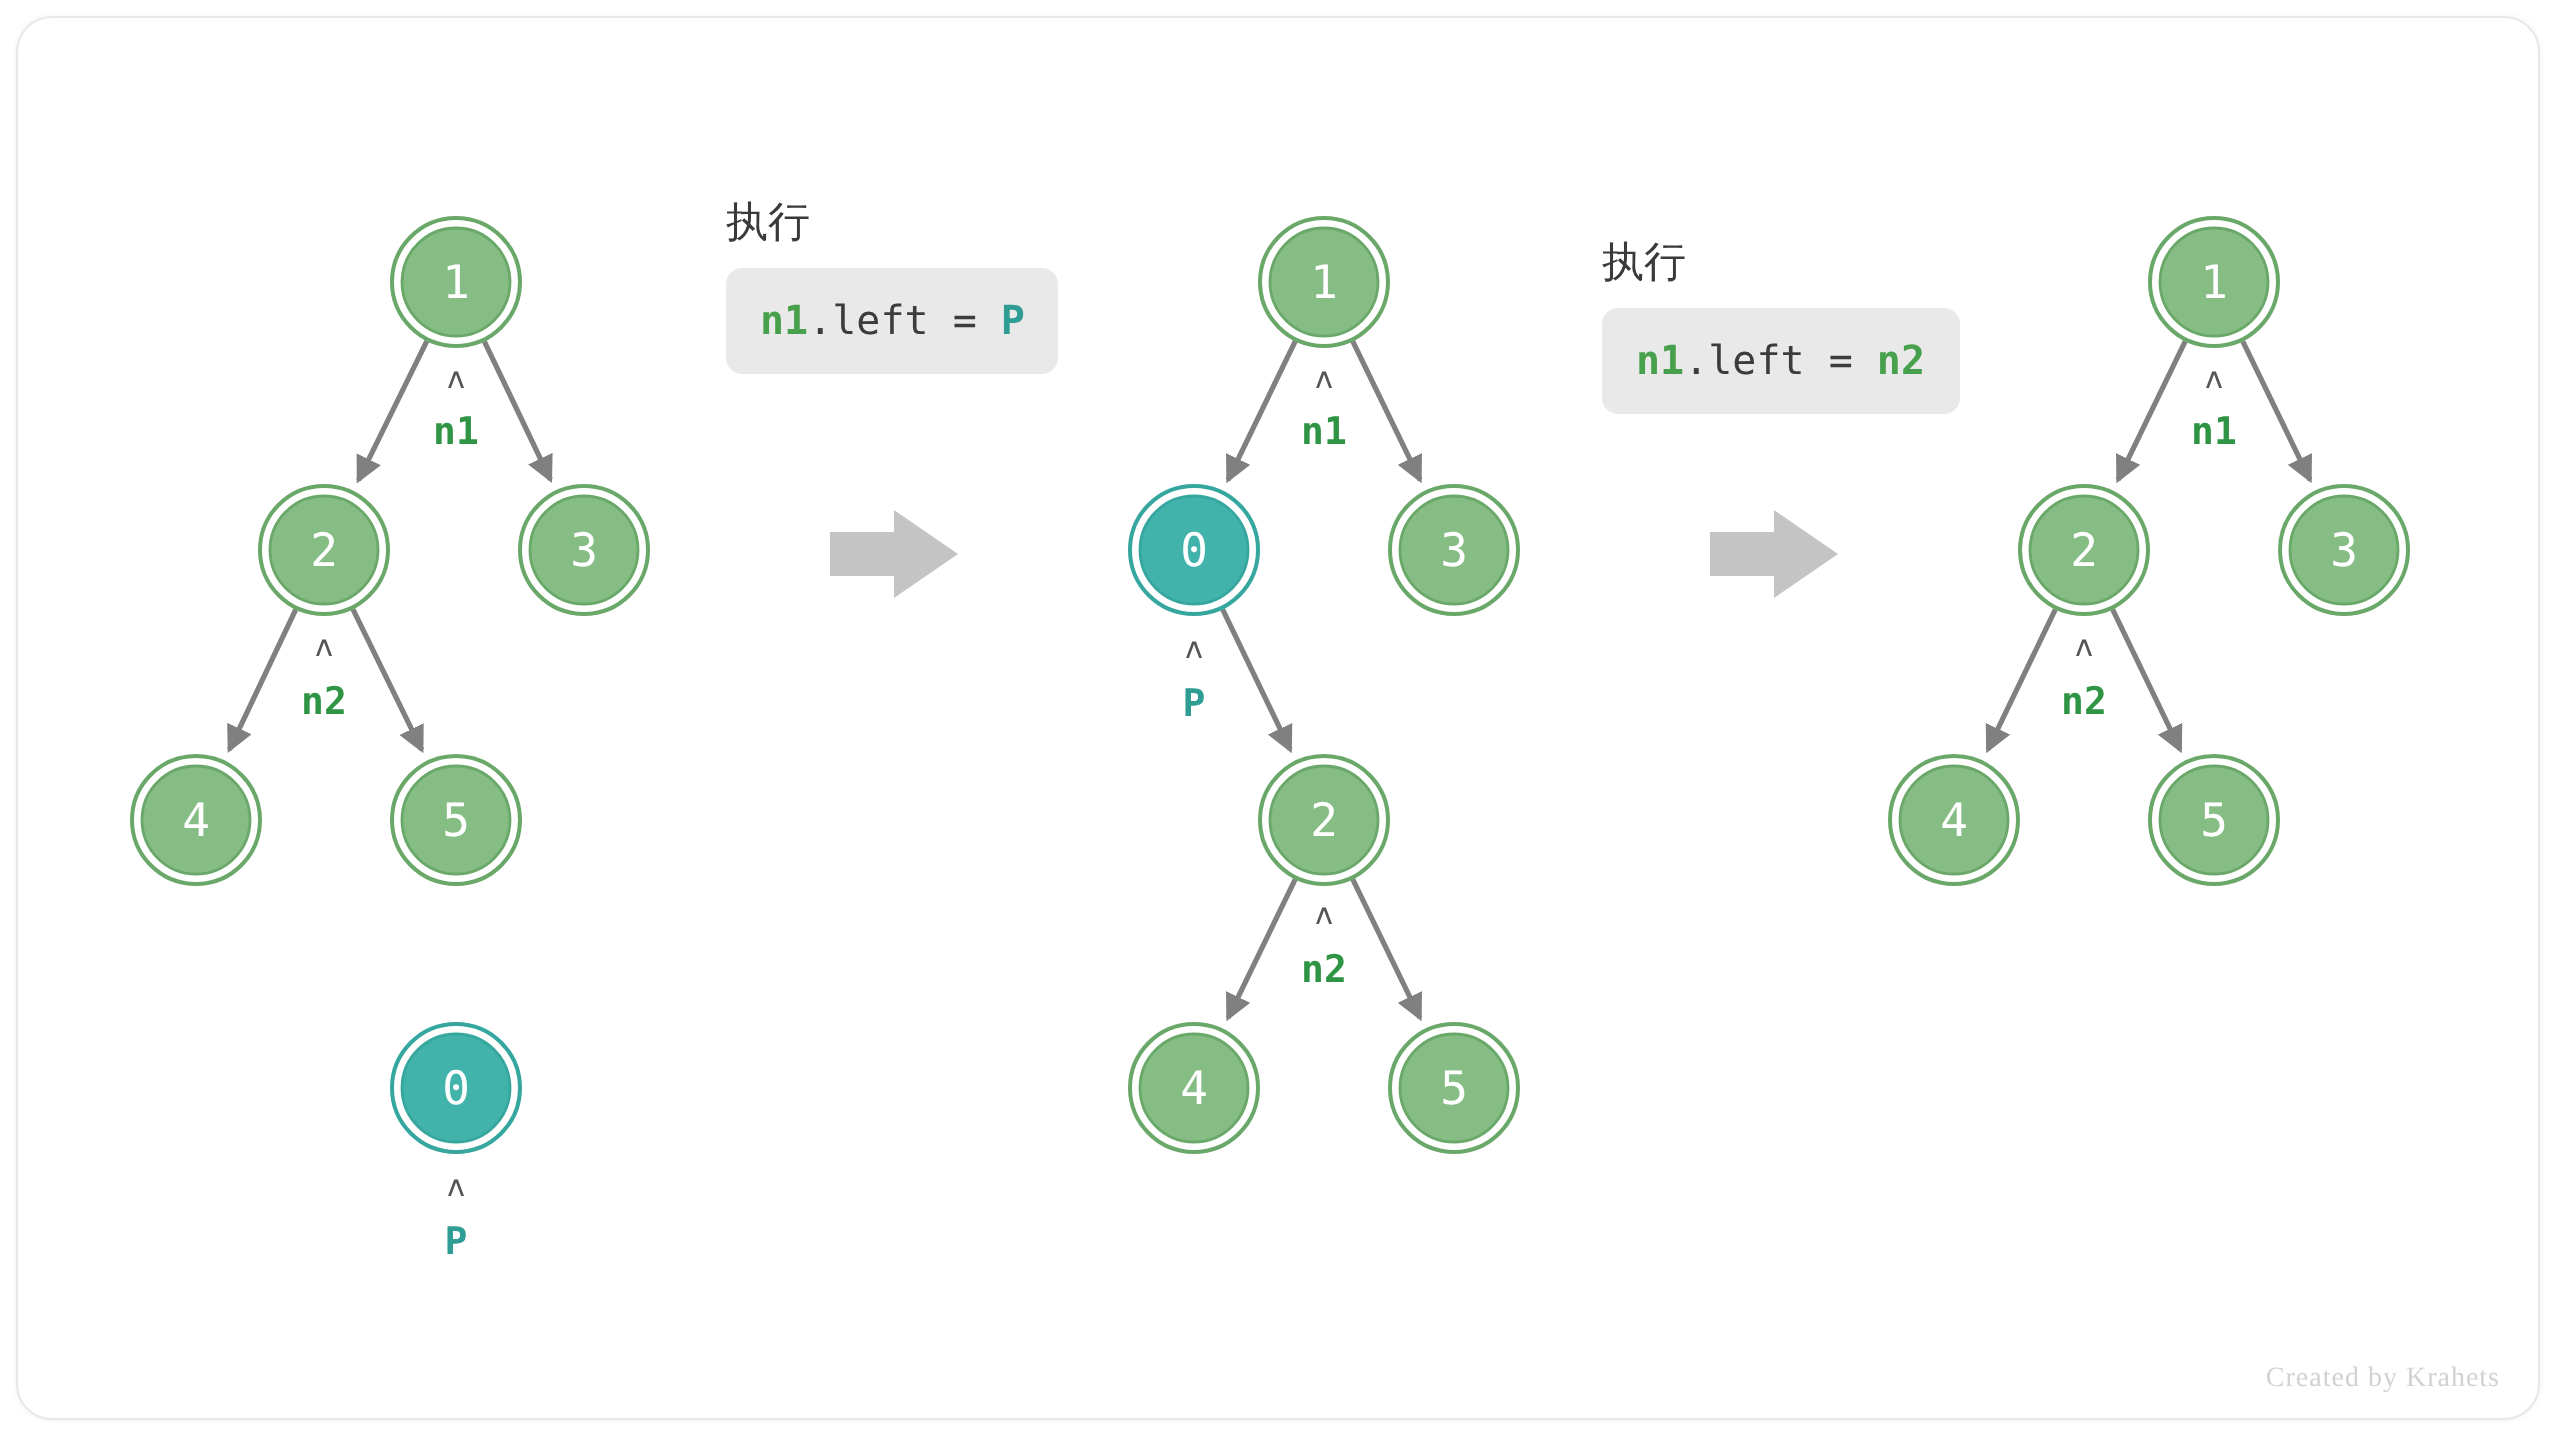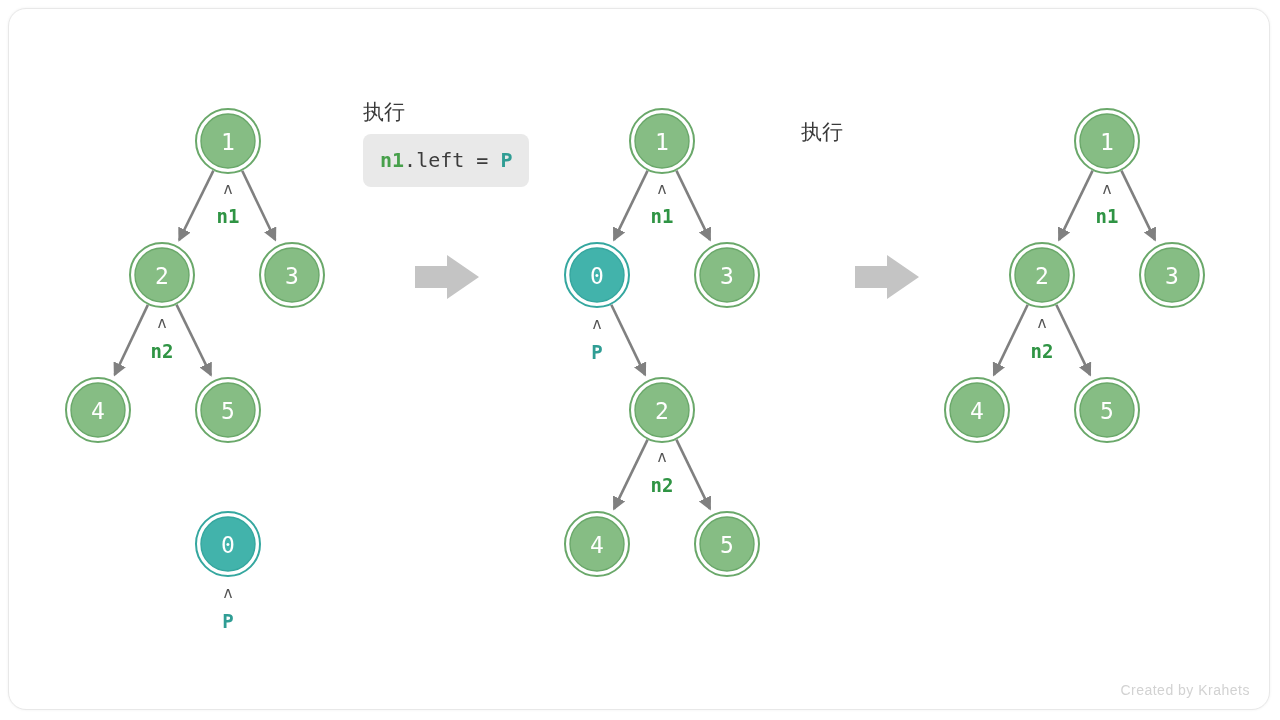--- a/index.html
+++ b/index.html
@@ -75,21 +75,21 @@
   }
   .tok-p {
     color: #2f9d94;
     font-weight: bold;
   }
   
   #watermark {
     position: absolute;
     right: 30px;
     bottom: 22px;
-    font-family: Liberation Sans, sans-serif;
+    font-family: Liberation Serif, serif;
     font-size: 14px;
     color: #d2d2d2;
     letter-spacing: 0.5px;
     white-space: nowrap;
   }
   
   .node-val {
     font-family: "DejaVu Sans Mono", monospace;
     font-size: 23px;
     fill: #ffffff;
@@ -254,17 +254,17 @@
         <g>
           <circle cx="1107" cy="410" r="32" fill="none" stroke="#6aa86a" stroke-width="2"></circle>
           <circle cx="1107" cy="410" r="27" fill="#86bd84" stroke="#6aa86a" stroke-width="1.4"></circle>
           <text x="1107" y="411" class="node-val">5</text>
         </g>
       </g>
     </svg>
 
   <div id="steps-layer">
       <div class="step-block" style="left: 363px; top: 99px;"><div class="step-title">执行</div><div class="code-box"><div class="code-line"><span class="tok-n">n1</span><span class="tok-plain">.left = </span><span class="tok-p">P</span></div></div></div>
-      <div class="step-block" style="left: 801px; top: 119px;"><div class="step-title">执行</div></div>
+      <div class="step-block" style="left: 801px; top: 119px;"><div class="step-title">执行</div><div class="code-box"><div class="code-line"><span class="tok-n">n1</span><span class="tok-plain">.left = </span><span class="tok-n">n2</span></div></div></div>
     </div>
 
   <div id="watermark">Created by Krahets</div>
 </div>
 
 </body></html>

